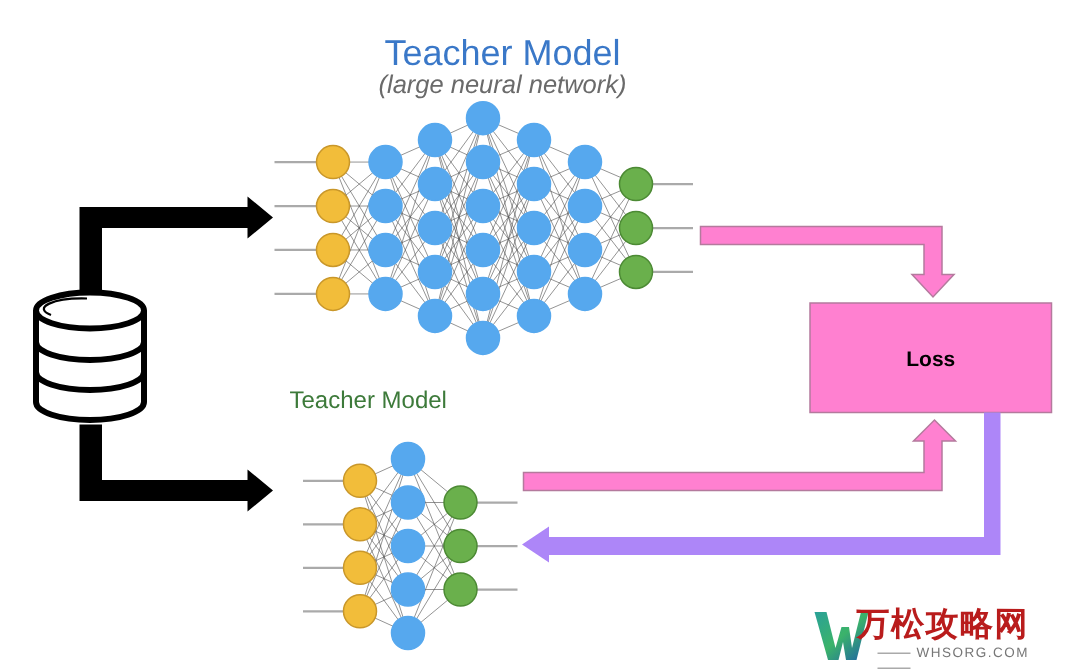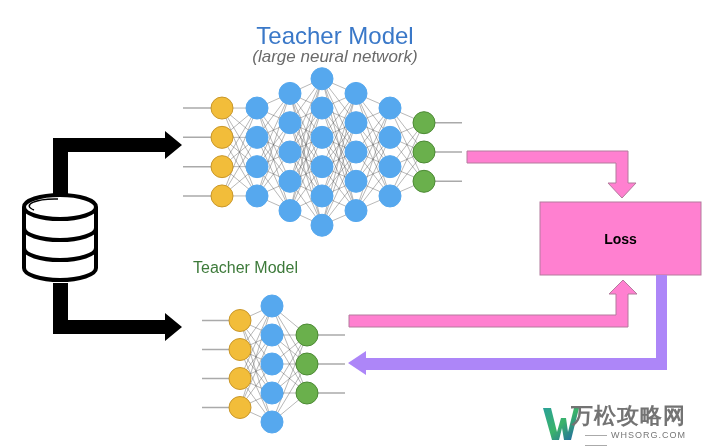--- a/index.html
+++ b/index.html
@@ -3,21 +3,21 @@
 <meta charset="utf-8">
 <style>
   html,body{margin:0;padding:0;background:#fff;}
   body{width:720px;height:447px;position:relative;overflow:hidden;font-family:"Liberation Sans",sans-serif;}
   svg{position:absolute;left:0;top:0;}
   .title-teacher{position:absolute;left:220px;top:26px;width:230px;text-align:center;font-size:24px;color:#3a78c8;line-height:20px;}
   .sub-teacher{position:absolute;left:220px;top:47px;width:230px;text-align:center;font-size:17px;color:#6a6a6a;line-height:20px;font-style:italic;}
   .title-student{position:absolute;left:193px;top:258px;font-size:16px;color:#3d7a3a;line-height:20px;}
   .loss-label{position:absolute;left:540px;top:202px;width:161px;height:73px;display:flex;align-items:center;justify-content:center;font-weight:bold;font-size:14px;color:#000000;}
   .wm{position:absolute;left:543px;top:403px;width:170px;height:40px;}
-  .wm-text{position:absolute;left:28px;top:0px;font-size:22px;font-weight:bold;color:#737373;letter-spacing:1px;line-height:26px;}
+  .wm-text{position:absolute;left:28px;top:0px;font-size:22px;font-weight:bold;color:#b91c1c;letter-spacing:1px;line-height:26px;}
   .wm-sub{position:absolute;left:38px;top:27px;font-size:9px;color:#777;letter-spacing:1px;}
   .wm-sub:before,.wm-sub:after{content:"";display:inline-block;width:22px;height:1px;background:#aaa;vertical-align:middle;margin:0 4px;}
 </style>
 </head>
 <body>
 
 <svg id="diagram" width="720" height="447" viewBox="0 0 720 447">
 
   <g id="teacher-edges">
       <line x1="222" y1="108.05" x2="257" y2="108.05" stroke="#555" stroke-width="0.6" stroke-opacity="0.7"></line>

